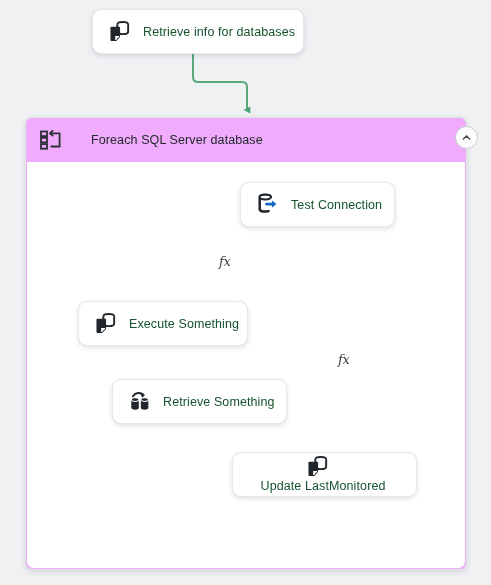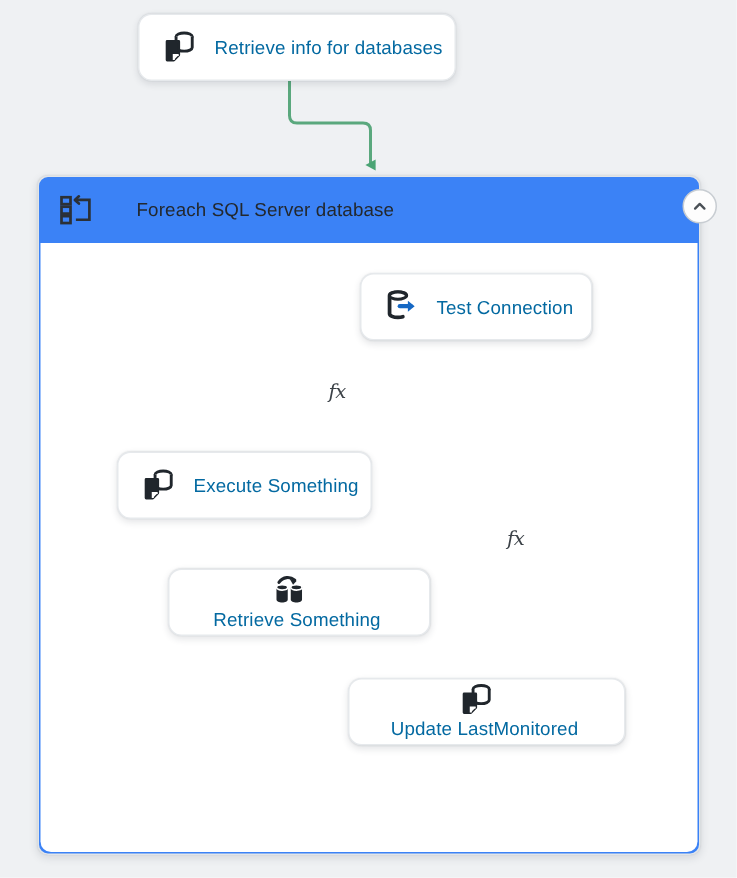--- a/index.html
+++ b/index.html
@@ -29,21 +29,21 @@
     pointer-events: none;
   }
 
   
   .container-box {
     position: absolute;
     left: 25px;
     top: 117px;
     width: 440px;
     height: 451px;
-    background: #3b82f6;
+    background: #f0abfc;
     border: 1px solid #e2e5e8;
     border-radius: 7px;
     box-shadow: 0 2px 6px rgba(40,50,60,0.13), 0 0 1px rgba(40,50,60,0.10);
   }
   .container-header {
     position: absolute;
     left: 0; top: 0;
     width: 100%;
     height: 44px;
     display: flex;
@@ -90,39 +90,39 @@
     border-radius: 9px;
     box-shadow: 0 2px 5px rgba(40,50,60,0.13), 0 0 1px rgba(40,50,60,0.12);
     display: flex;
     align-items: center;
     box-sizing: border-box;
     padding: 0 16px 0 13px;
     cursor: pointer;
   }
   .node-label {
     font-size: 12.5px;
-    color: #0369a1;
+    color: #14532d;
     white-space: nowrap;
     letter-spacing: 0.1px;
   }
   .node-icon {
     width: 26px;
     height: 26px;
     flex: 0 0 26px;
     margin-right: 11px;
     display: flex;
     align-items: center;
     justify-content: center;
   }
 
   
   #node-retrieve-info   { left: 92px;  top: 9px;   width: 212px; height: 45px; }
   #node-test-connection { left: 240px; top: 182px; width: 155px; height: 45px; }
   #node-execute-something { left: 78px; top: 281px; width: 170px; height: 45px; margin-top: 20px; }
-  #node-retrieve-something { left: 112px; top: 379px; width: 175px; height: 45px; flex-direction: column; }
+  #node-retrieve-something { left: 112px; top: 379px; width: 175px; height: 45px; }
   #node-update-last     { left: 232px; top: 452px; width: 185px; height: 45px; flex-direction: column; }
 
   
   .fx {
     position: absolute;
     font-family: "DejaVu Serif", serif;
     font-style: italic;
     font-size: 13px;
     color: #3c4248;
     letter-spacing: -0.3px;

